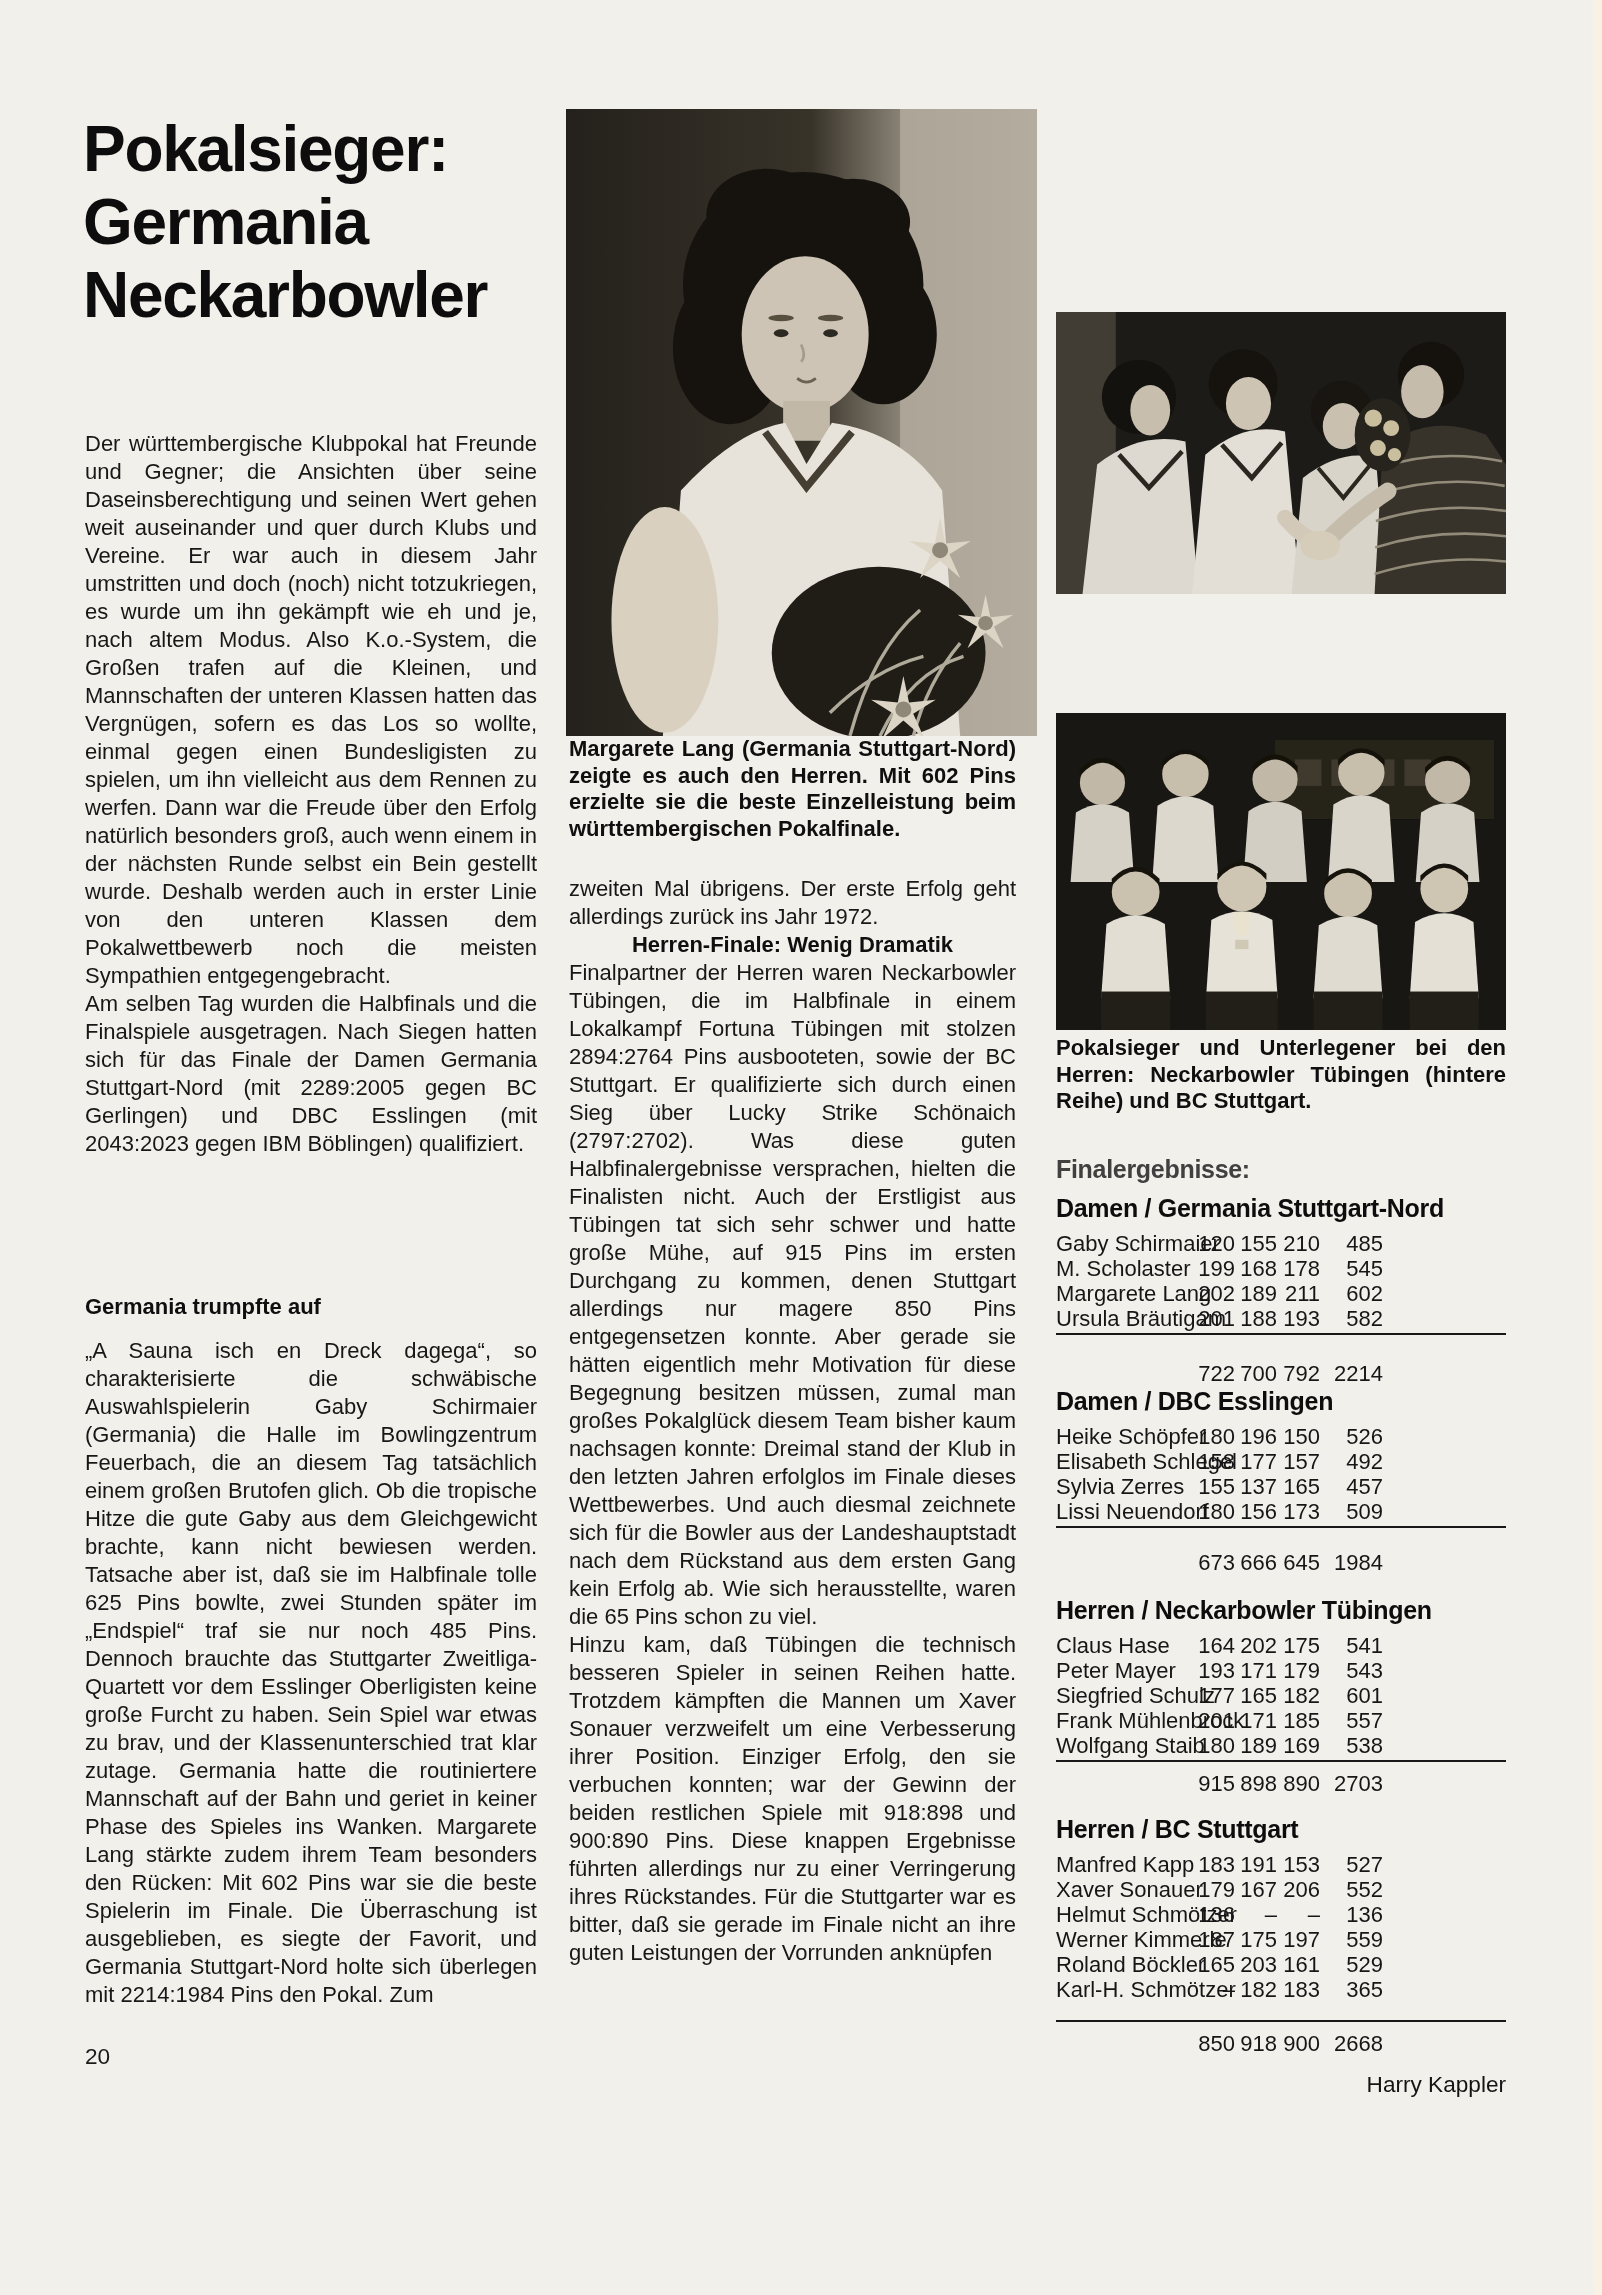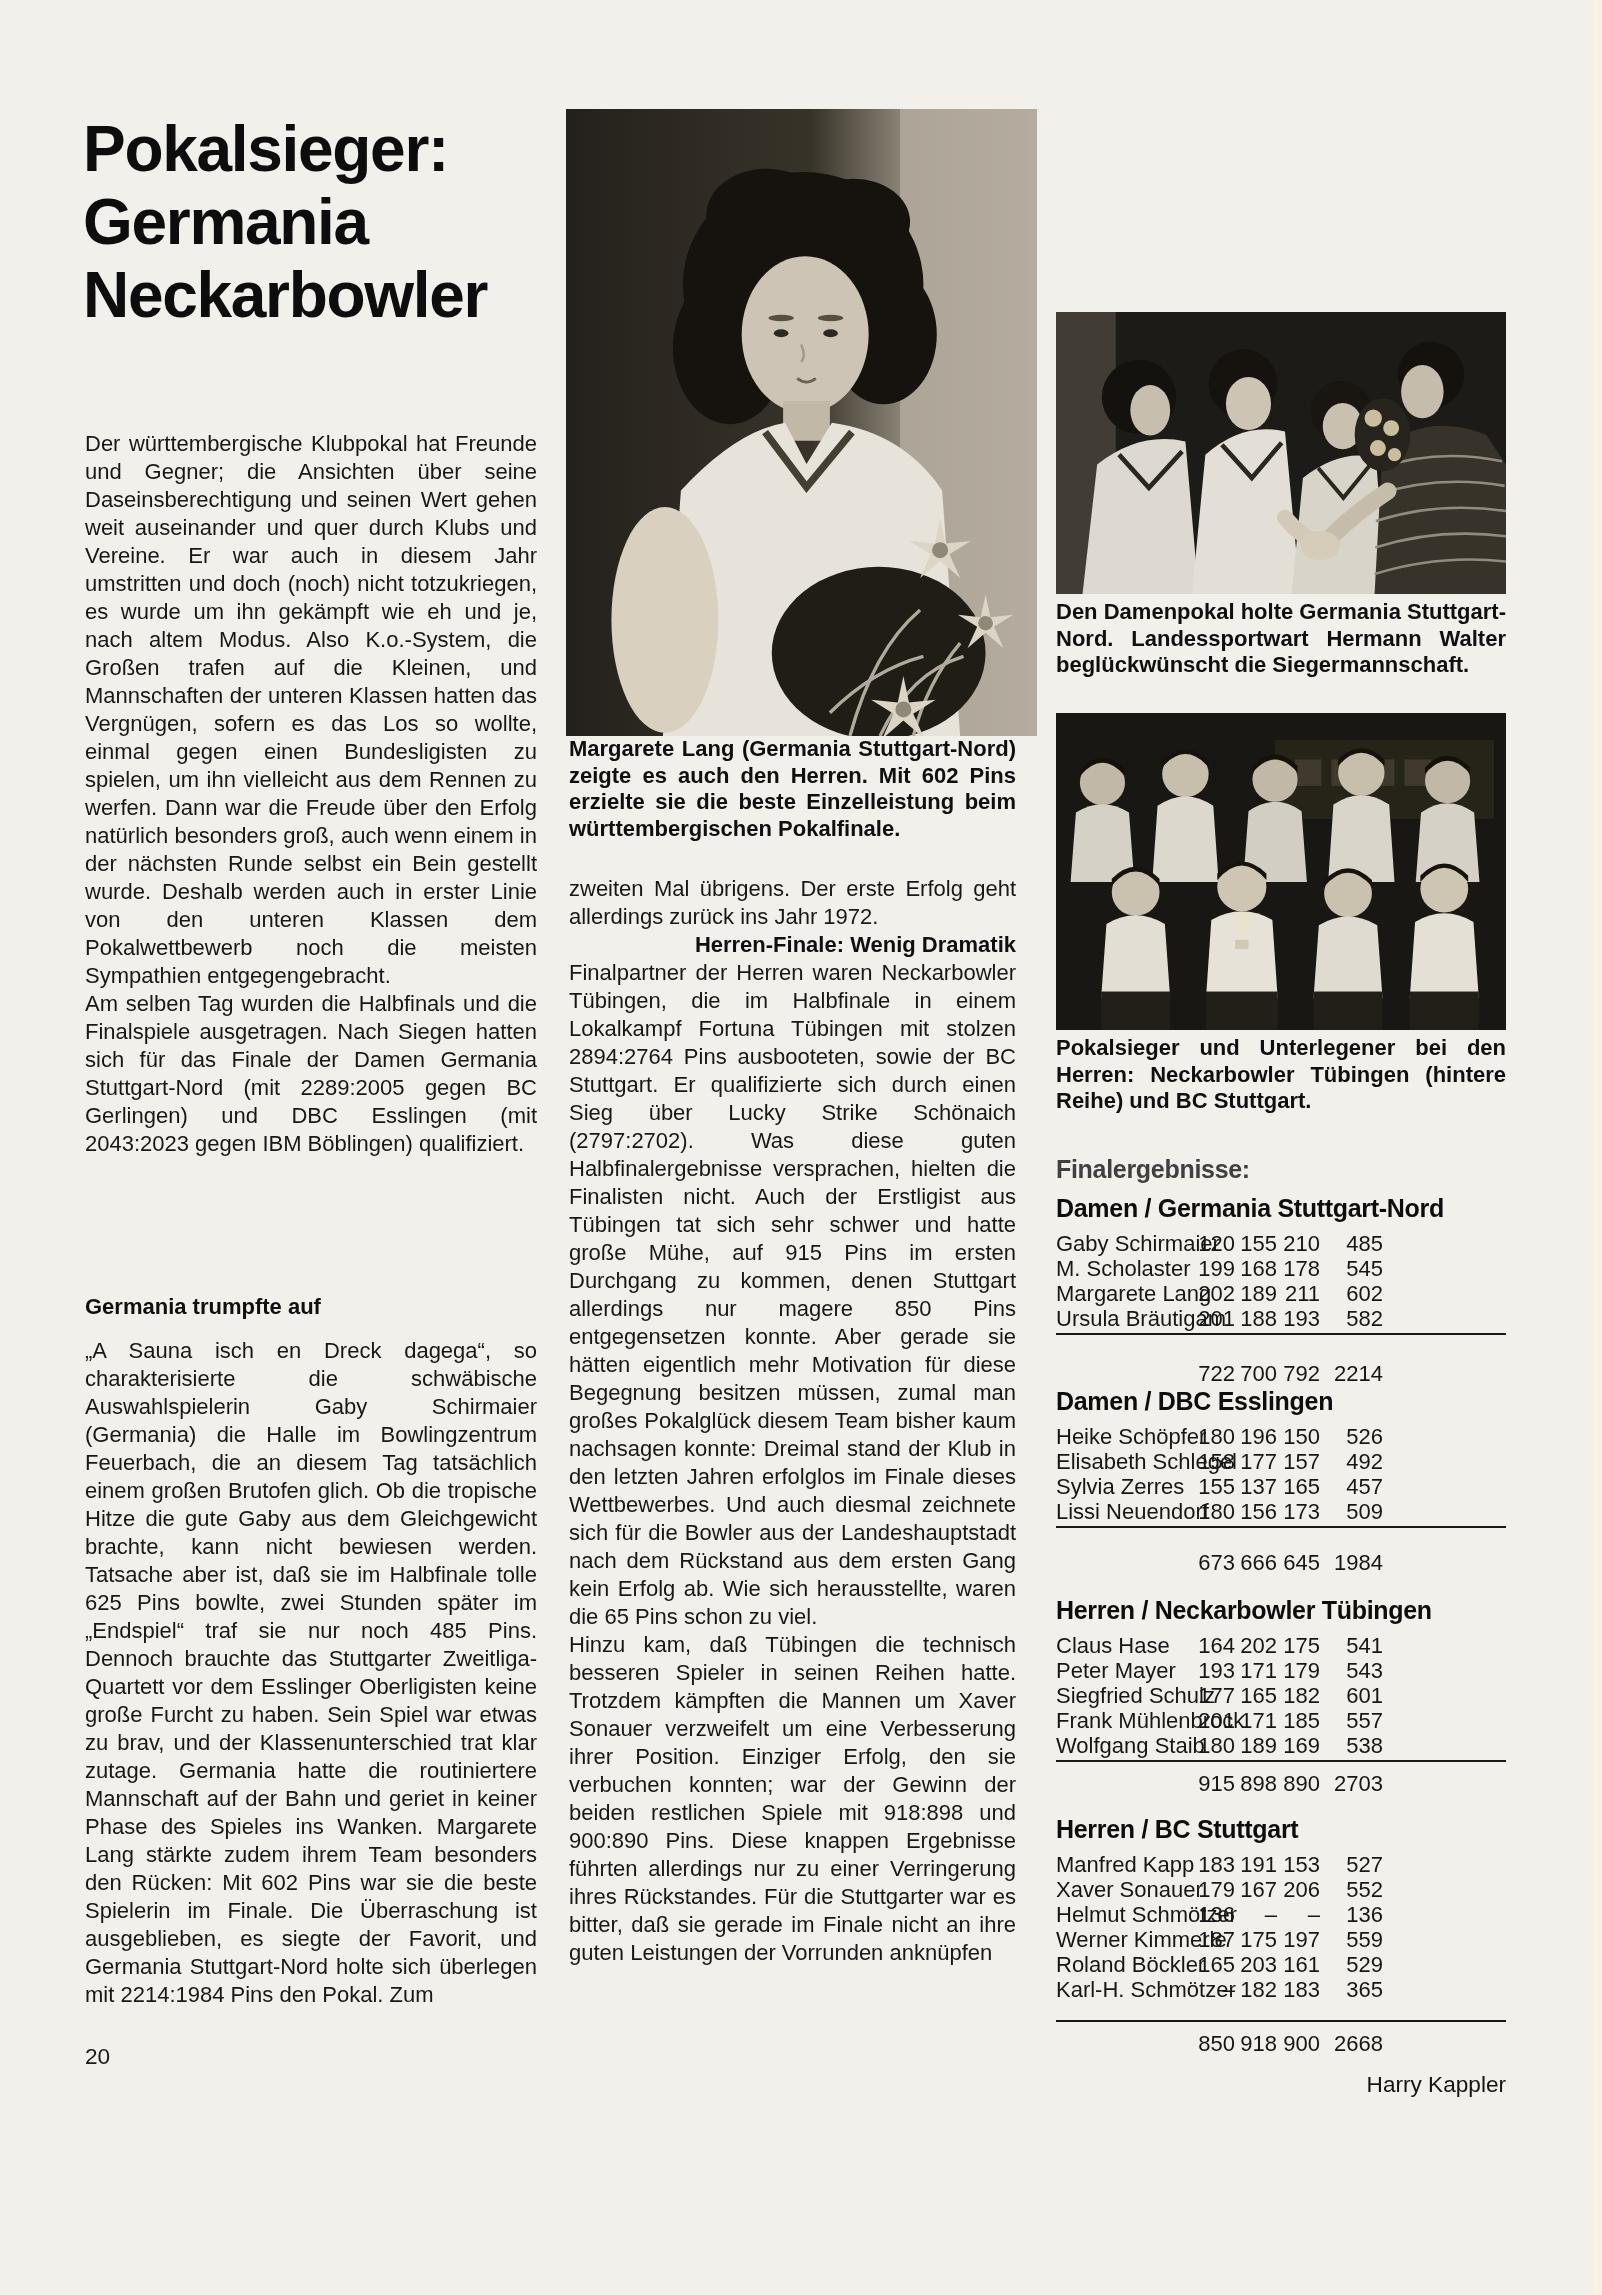--- a/index.html
+++ b/index.html
@@ -113,21 +113,21 @@
         <circle cx="628" cy="775" r="11"></circle>
         <circle cx="505" cy="905" r="12"></circle>
       </g>
     </svg>
   </div>
 
   <div class="abs caption" style="left:569px; top:736px; width:447px;">Margarete Lang (Germania Stuttgart-Nord) zeigte es auch den Herren. Mit 602 Pins erzielte sie die beste Einzelleistung beim württembergischen Pokalfinale.</div>
 
   <div class="abs body-text" style="left:569px; top:875px; width:447px;">
     <p>zweiten Mal übrigens. Der erste Erfolg geht allerdings zurück ins Jahr 1972.</p>
-    <p class="subhead" style="text-align:right;">Herren-Finale: Wenig Dramatik</p>
+    <p class="subhead" style="text-align:center;">Herren-Finale: Wenig Dramatik</p>
     <p>Finalpartner der Herren waren Neckarbowler Tübingen, die im Halbfinale in einem Lokalkampf Fortuna Tübingen mit stolzen 2894:2764 Pins ausbooteten, sowie der BC Stuttgart. Er qualifizierte sich durch einen Sieg über Lucky Strike Schönaich (2797:2702). Was diese guten Halbfinalergebnisse versprachen, hielten die Finalisten nicht. Auch der Erstligist aus Tübingen tat sich sehr schwer und hatte große Mühe, auf 915 Pins im ersten Durchgang zu kommen, denen Stuttgart allerdings nur magere 850 Pins entgegensetzen konnte. Aber gerade sie hätten eigentlich mehr Motivation für diese Begegnung besitzen müssen, zumal man großes Pokalglück diesem Team bisher kaum nachsagen konnte: Dreimal stand der Klub in den letzten Jahren erfolglos im Finale dieses Wettbewerbes. Und auch diesmal zeichnete sich für die Bowler aus der Landeshauptstadt nach dem Rückstand aus dem ersten Gang kein Erfolg ab. Wie sich herausstellte, waren die 65 Pins schon zu viel.</p>
     <p>Hinzu kam, daß Tübingen die technisch besseren Spieler in seinen Reihen hatte. Trotzdem kämpften die Mannen um Xaver Sonauer verzweifelt um eine Verbesserung ihrer Position. Einziger Erfolg, den sie verbuchen konnten; war der Gewinn der beiden restlichen Spiele mit 918:898 und 900:890 Pins. Diese knappen Ergebnisse führten allerdings nur zu einer Verringerung ihres Rückstandes. Für die Stuttgarter war es bitter, daß sie gerade im Finale nicht an ihre guten Leistungen der Vorrunden anknüpfen</p>
   </div>
 
 
   <div class="photo" style="left:1056px; top:312px; width:450px; height:282px;">
     <svg viewBox="0 0 678 425" preserveAspectRatio="none">
       <rect width="678" height="425" fill="#1c1b18"></rect>
       <rect x="0" y="0" width="90" height="425" fill="#413d35"></rect>
       <g>
@@ -168,21 +168,20 @@
         <g fill="#c9be9e">
           <circle cx="478" cy="160" r="13"></circle>
           <circle cx="505" cy="175" r="12"></circle>
           <circle cx="485" cy="205" r="12"></circle>
           <circle cx="510" cy="215" r="10"></circle>
         </g>
       </g>
     </svg>
   </div>
 
-  <div class="abs caption" style="left:1056px; top:599px; width:450px;">Den Damenpokal holte Germania Stuttgart-Nord. Landessportwart Hermann Walter beglückwünscht die Siegermannschaft.</div>
 
   <div class="photo" style="left:1056px; top:713px; width:450px; height:317px;">
     <svg viewBox="0 0 678 478" preserveAspectRatio="none">
       <rect width="678" height="478" fill="#181714"></rect>
       <rect x="330" y="40" width="330" height="120" fill="#262younger"></rect>
       <rect x="330" y="40" width="330" height="120" fill="#262319"></rect>
       <g fill="#4a4436" opacity="0.7">
         <rect x="360" y="70" width="40" height="40"></rect>
         <rect x="415" y="70" width="40" height="40"></rect>
         <rect x="470" y="70" width="40" height="40"></rect>

